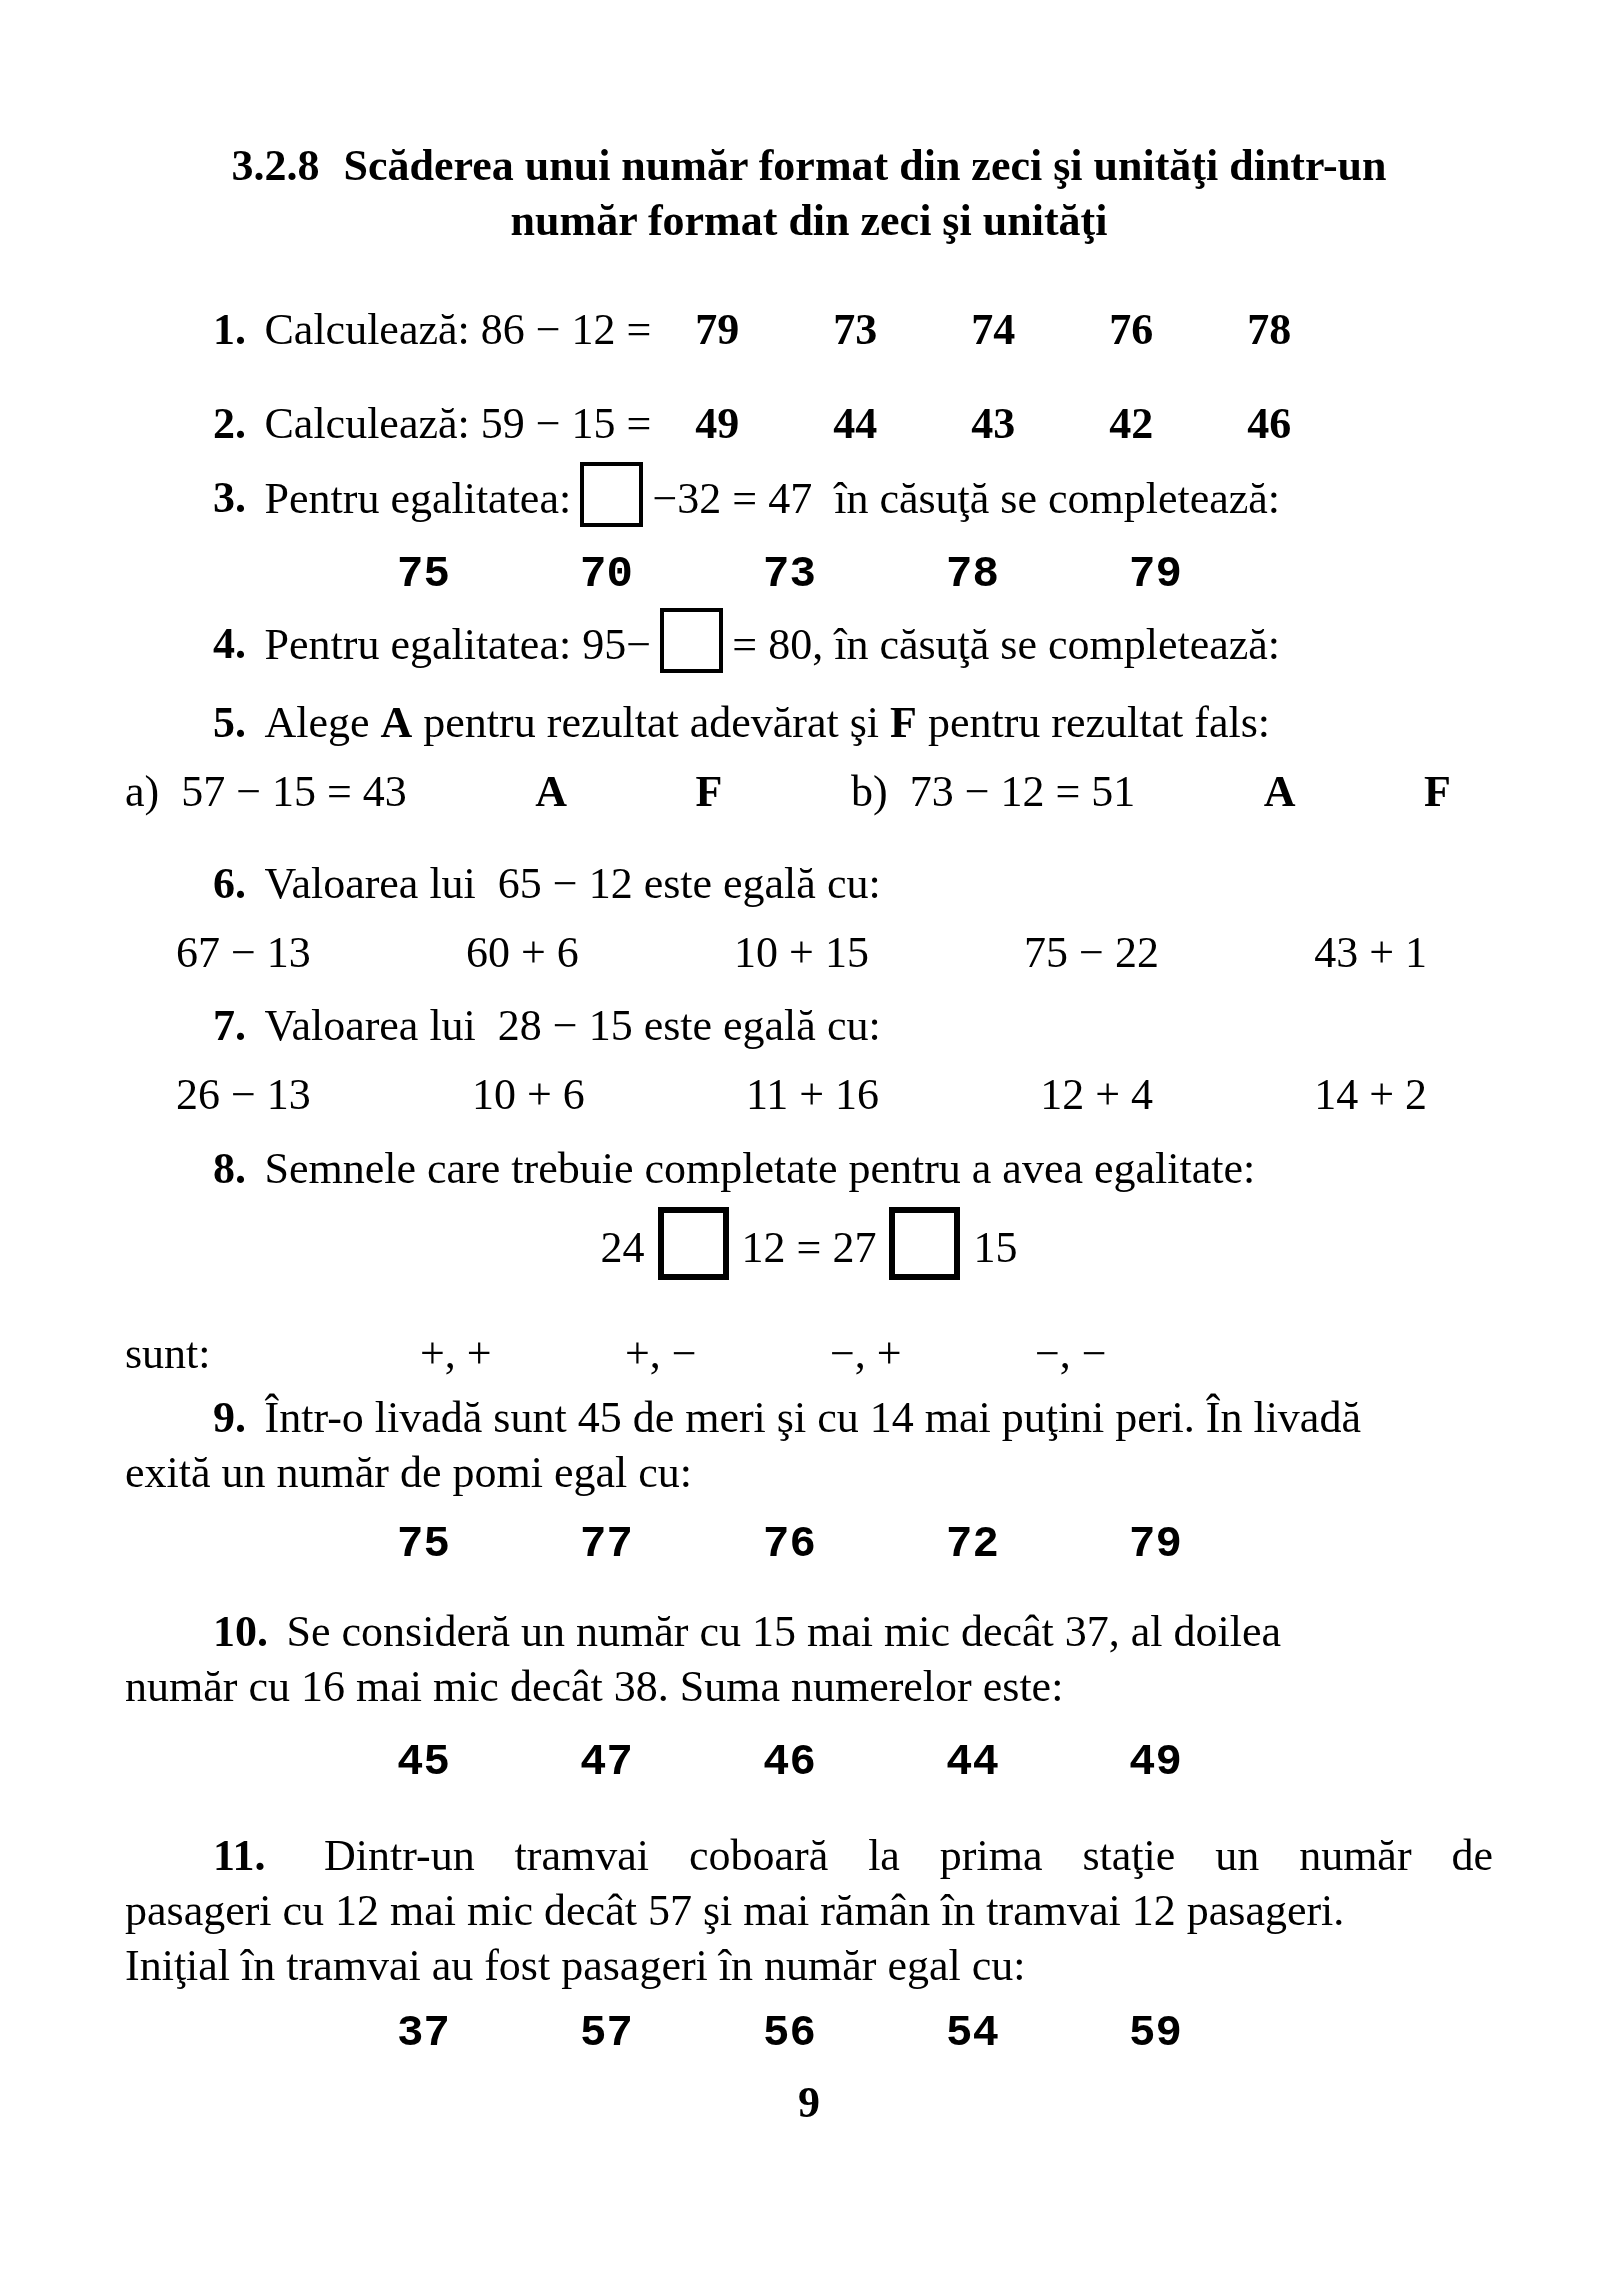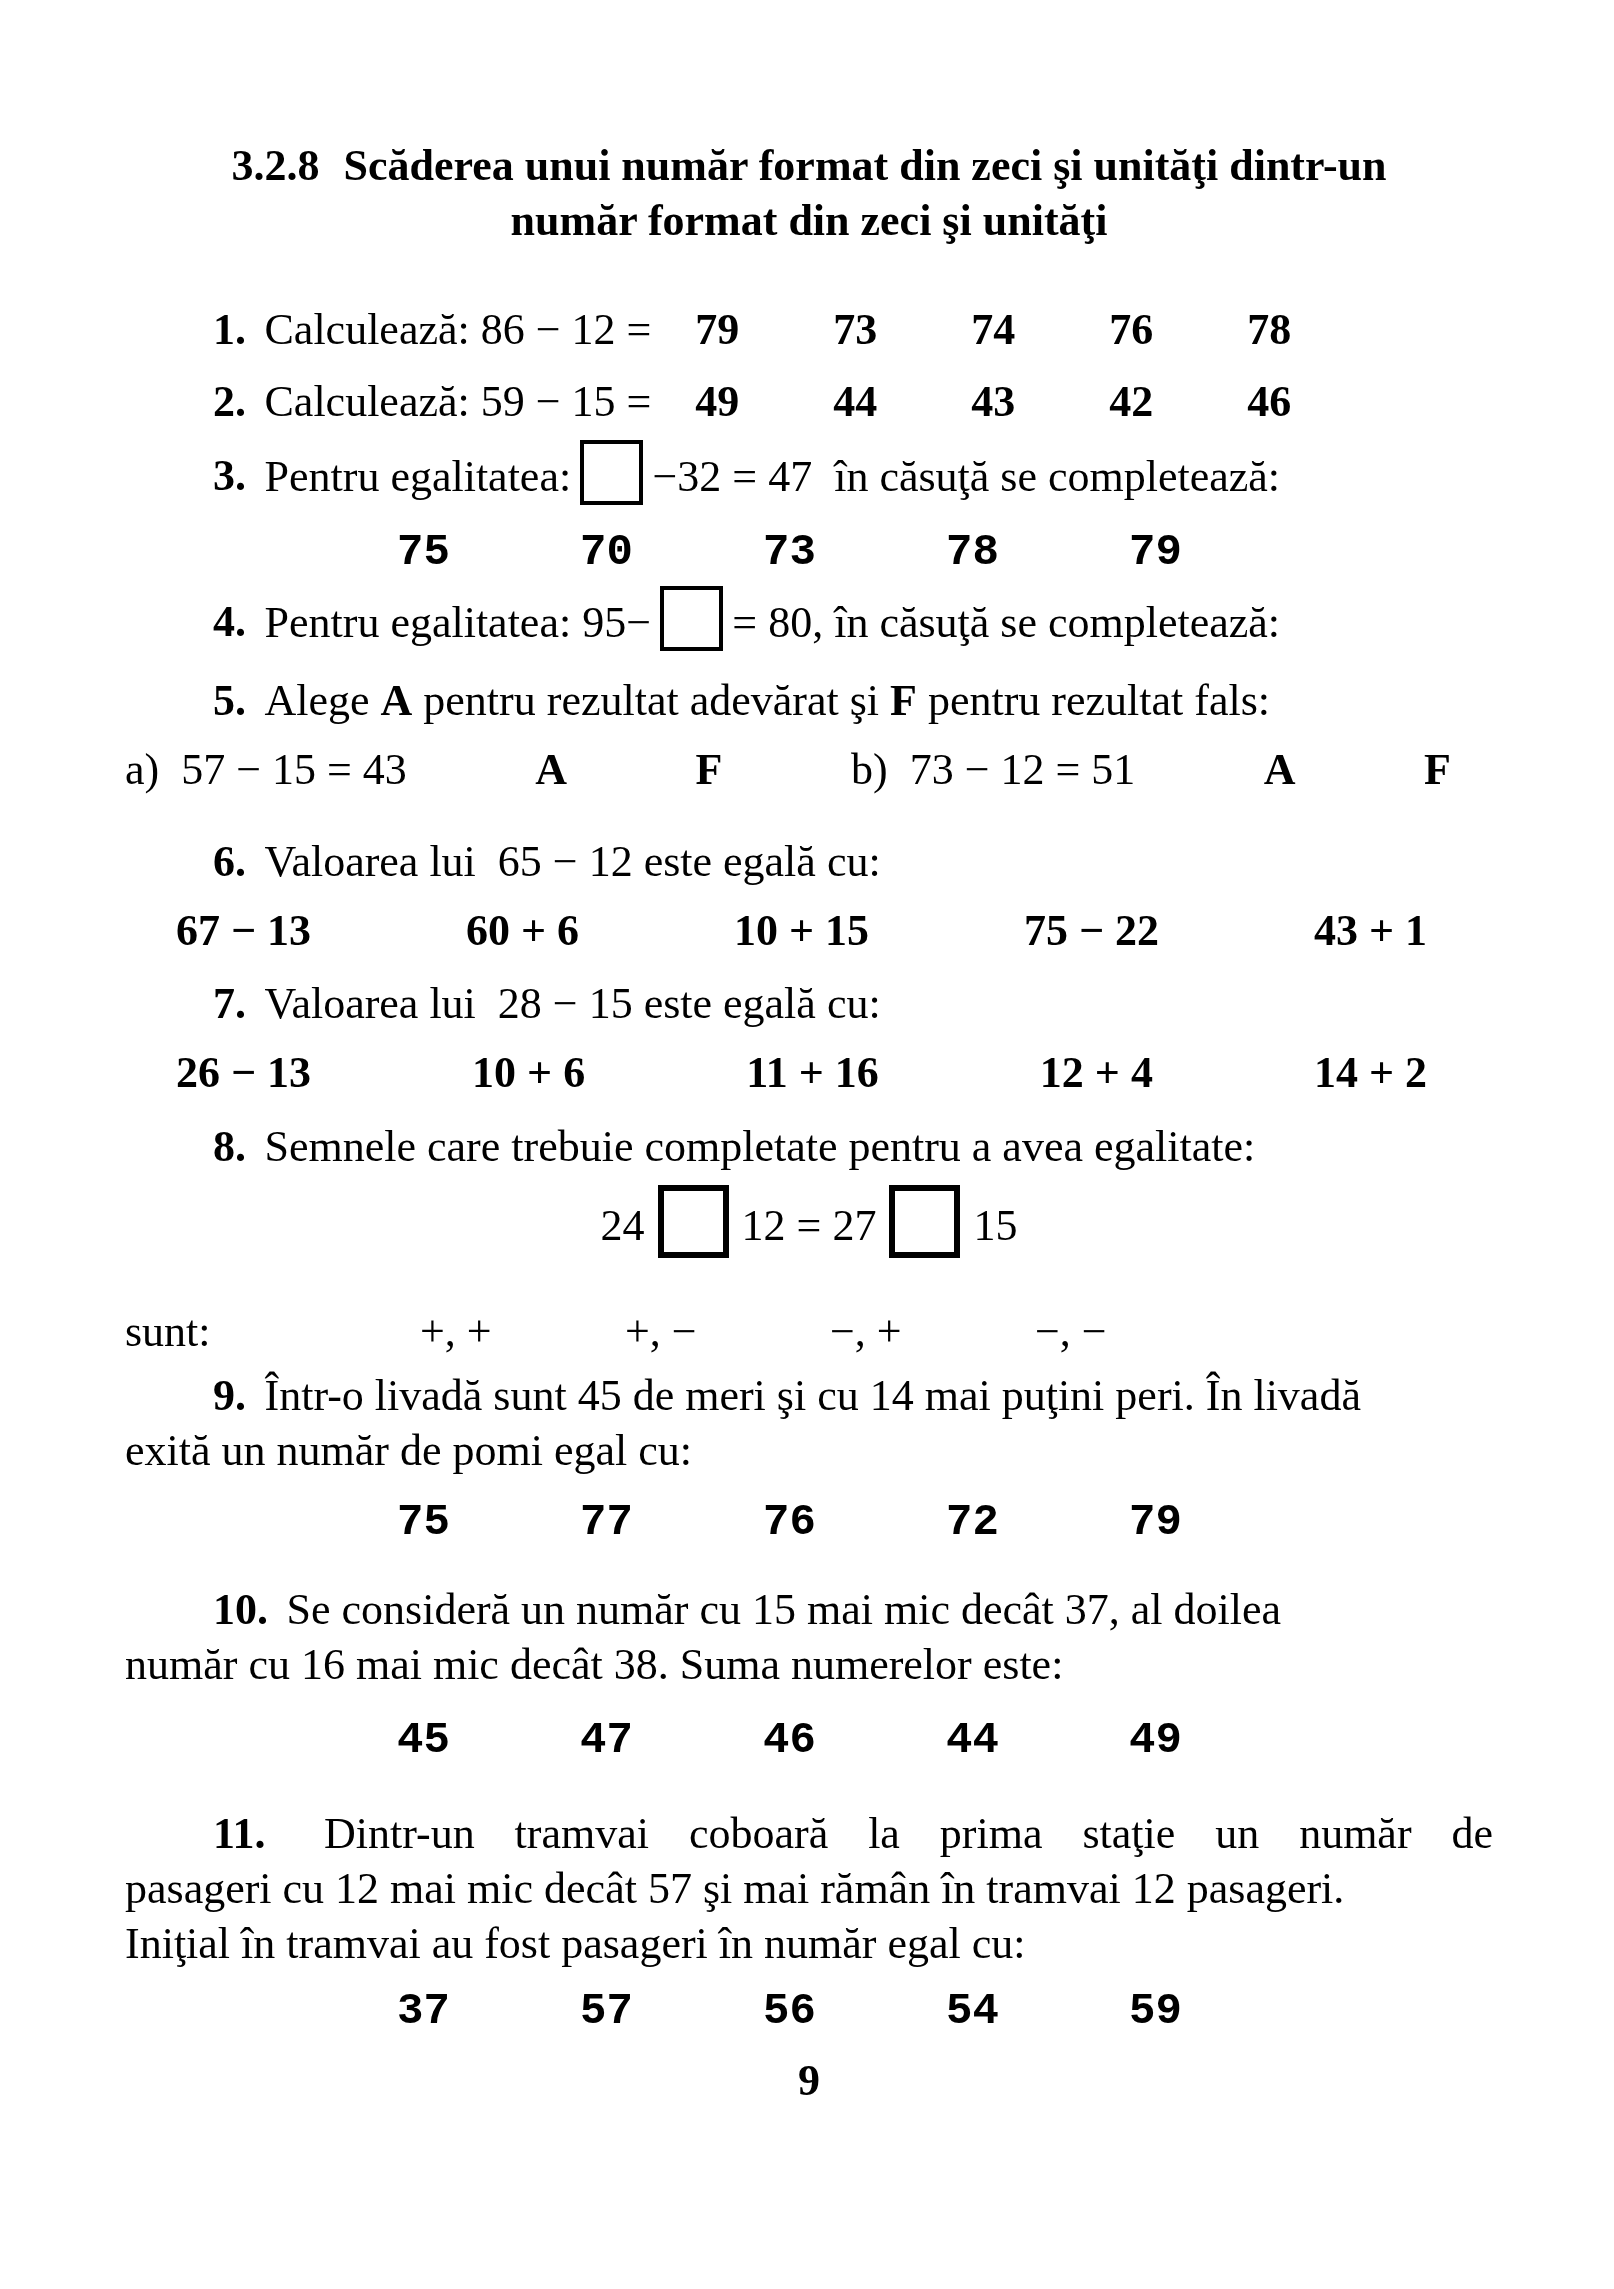--- a/index.html
+++ b/index.html
@@ -30,21 +30,21 @@
   
   .opts-inline { margin-left: 44px; }
   .opts-inline .opt { display: inline-block; width: 138px; font-weight: bold; }
 
   
   .optrow { padding-left: 272px; }
   .optrow .opt { display: inline-block; width: 183px; font-weight: bold; font-family: Liberation Mono, monospace; }
   .optrow .opt:last-child { width: auto; }
 
   
-  .exprrow { display: flex; justify-content: space-between; padding: 0 66px 0 51px; font-weight: bold; }
+  .exprrow { display: flex; justify-content: space-between; padding: 0 66px 0 51px; font-weight: normal; }
   .exprrow span { white-space: nowrap; }
 
   
   .abrow { display: flex; justify-content: space-between; padding-right: 42px; text-align: right; }
   .af { font-weight: bold; }
 
   
   .box {
     display: inline-block;
     width: 55px; height: 57px;
@@ -62,21 +62,21 @@
   .signrow .sign:last-child { width: auto; }
 
   .jline { text-align: justify; text-align-last: justify; padding-left: 88px; }
 
   .pagenum { text-align: center; font-weight: bold; }
 
   .mt0 { margin-top: 0; }  .mt5 { margin-top: 19px; }
   .mt10 { margin-top: 9.2px; } .mt15 { margin-top: 14px; }
   .mt20 { margin-top: 18.5px; } .mt25 { margin-top: 38px; }
   .mt35 { margin-top: 32px; } .mt40 { margin-top: 37px; }
-  .mt42 { margin-top: 17px; } .mt58 { margin-top: 54px; }
+  .mt42 { margin-top: 39px; } .mt58 { margin-top: 54px; }
 </style>
 </head>
 <body>
 
 <div class="page">
   <div class="content">
 
     <div class="title">
       <div><span class="sec">3.2.8</span><span>Scăderea unui număr format din zeci şi unităţi dintr-un</span></div>
       <div>număr format din zeci şi unităţi</div>

